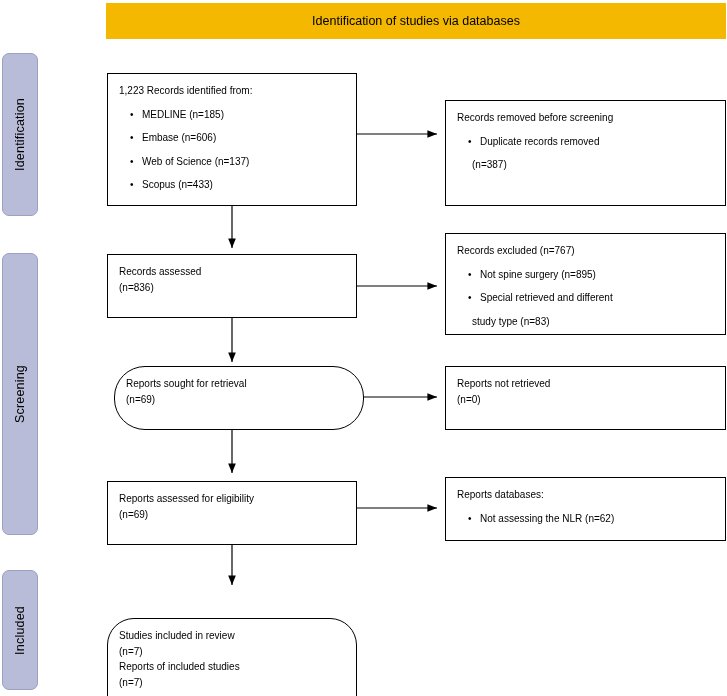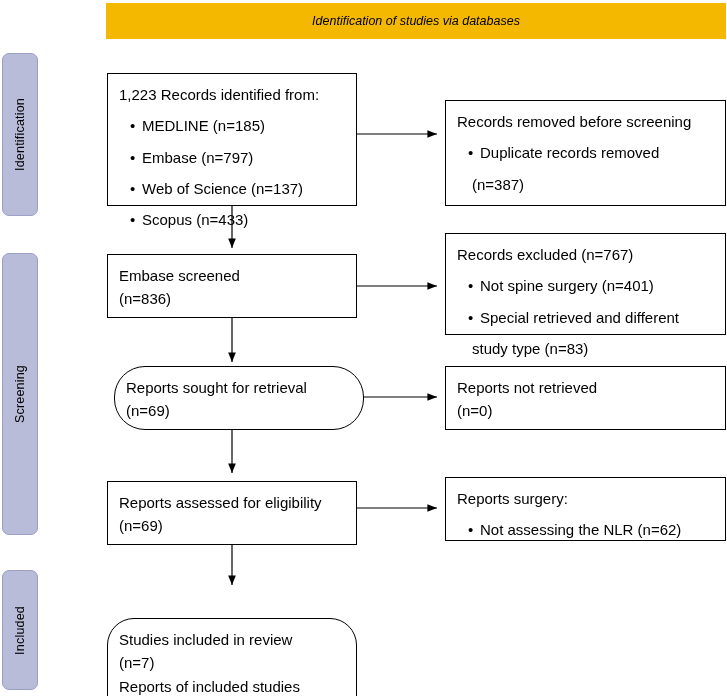--- a/index.html
+++ b/index.html
@@ -21,39 +21,38 @@
     position: absolute;
     left: 0; top: 0;
     width: 727px;
     height: 696px;
   }
 
   .box {
     position: absolute;
     border: 1px solid #000000;
     background: #ffffff;
-    font-size: 15px;
+    font-size: 10px;
     line-height: 1.55;
     padding: 9px 11px;
   }
 
   .header-banner {
     position: absolute;
     left: 106px;
     top: 3px;
     width: 620px;
     height: 36px;
     background: #f5b800;
     border: 1px solid #f5b800;
     display: flex;
     align-items: center;
     justify-content: center;
     font-size: 12.5px;
     color: #000;
-    font-style: italic;
   }
 
   .phase-label {
     position: absolute;
     left: 2px;
     width: 36px;
     background: #b8bcd8;
     border: 1px solid #9ba0c4;
     border-radius: 7px;
     display: flex;
@@ -136,43 +135,43 @@
 
     <line x1="357" y1="508" x2="437" y2="508" stroke="#000" stroke-width="1.2" marker-end="url(#arrow)"></line>
 
     <line x1="232" y1="541" x2="232" y2="585" stroke="#000" stroke-width="1.2" marker-end="url(#arrow)"></line>
   </svg>
 
   <div class="box" style="left:107px; top:73px; width:250px; height:133px;">
     <div>1,223 Records identified from:</div>
     <ul class="items">
       <li>MEDLINE (n=185)</li>
-      <li>Embase (n=797)</li>
+      <li>Embase (n=606)</li>
       <li>Web of Science (n=137)</li>
       <li>Scopus (n=433)</li>
     </ul>
   </div>
 
   <div class="box" style="left:445px; top:100px; width:281px; height:106px;">
     <div>Records removed before screening</div>
     <ul class="items">
       <li>Duplicate records removed</li>
     </ul>
     <div class="line2">(n=387)</div>
   </div>
 
   <div class="box" style="left:107px; top:254px; width:250px; height:64px;">
-    <div>Embase screened</div>
+    <div>Records assessed</div>
     <div>(n=836)</div>
   </div>
 
   <div class="box" style="left:445px; top:233px; width:281px; height:102px;">
     <div>Records excluded (n=767)</div>
     <ul class="items">
-      <li>Not spine surgery (n=401)</li>
+      <li>Not spine surgery (n=895)</li>
       <li>Special retrieved and different</li>
     </ul>
     <div class="line2">study type (n=83)</div>
   </div>
 
   <div class="box" style="left:114px; top:366px; width:250px; height:64px;border-radius:31px;">
     <div>Reports sought for retrieval</div>
     <div>(n=69)</div>
   </div>
 
@@ -180,21 +179,21 @@
     <div>Reports not retrieved</div>
     <div>(n=0)</div>
   </div>
 
   <div class="box" style="left:107px; top:481px; width:250px; height:64px;">
     <div>Reports assessed for eligibility</div>
     <div>(n=69)</div>
   </div>
 
   <div class="box" style="left:445px; top:477px; width:281px; height:64px;">
-    <div>Reports surgery:</div>
+    <div>Reports databases:</div>
     <ul class="items">
       <li>Not assessing the NLR (n=62)</li>
     </ul>
   </div>
 
   <div class="box" style="left:107px; top:618px; width:250px; height:128px;border-radius:27px;">
     <div>Studies included in review</div>
     <div>(n=7)</div>
     <div>Reports of included studies</div>
     <div>(n=7)</div>

